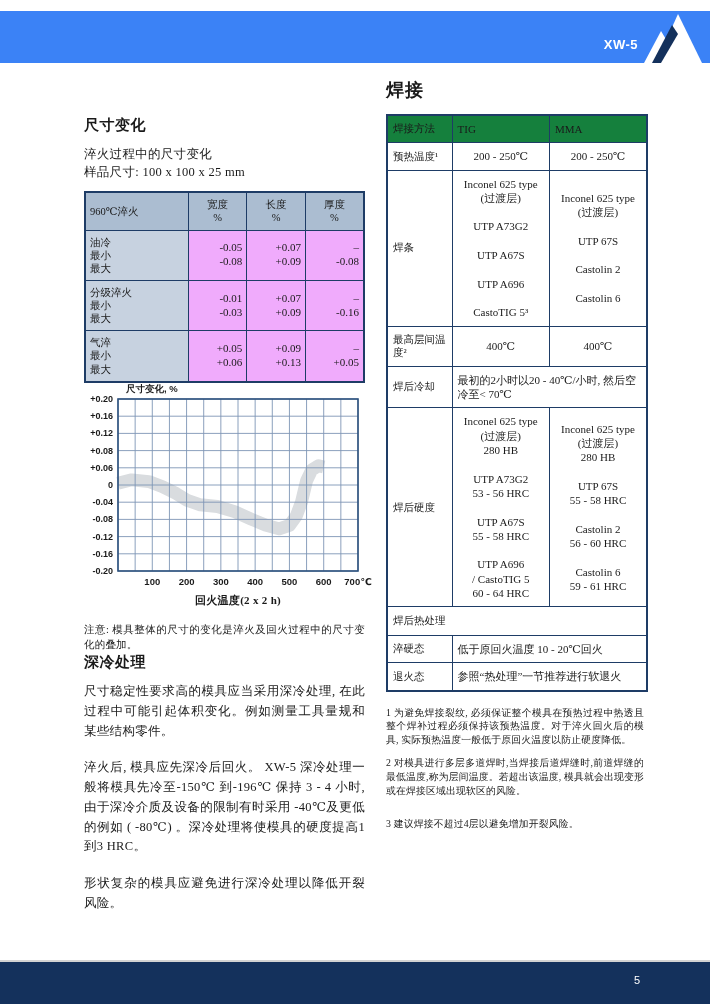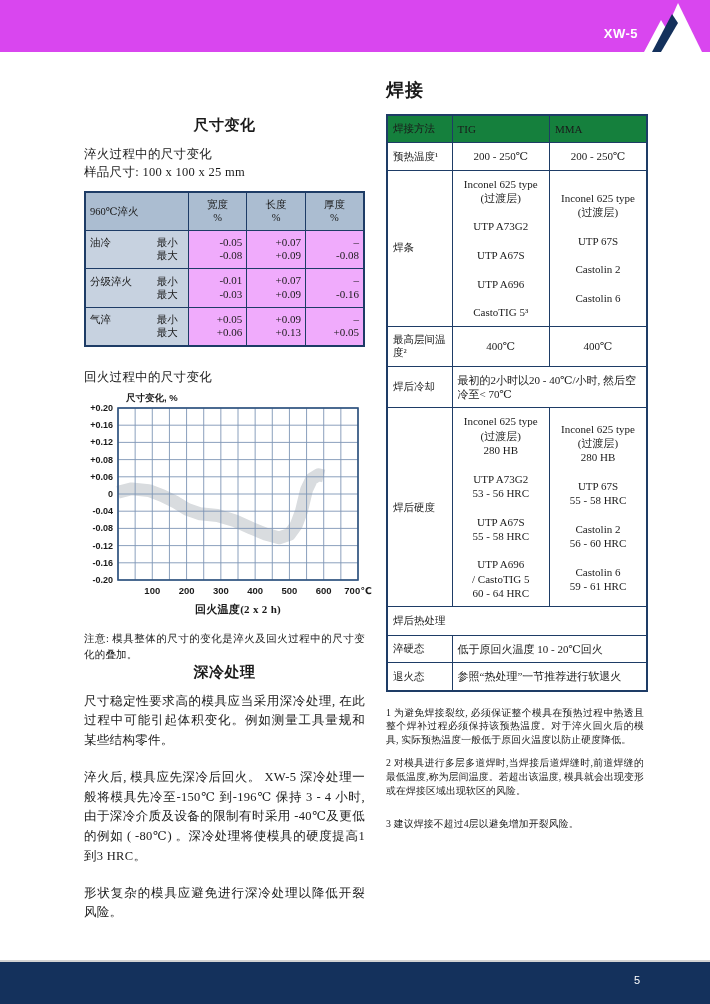--- a/index.html
+++ b/index.html
@@ -1,41 +1,41 @@
 <!DOCTYPE html>
 <html><head>
 <meta charset="utf-8">
 <style>
   html,body{margin:0;padding:0;background:#e8e8e8;}
   .page{position:relative;width:710px;height:1004px;background:#ffffff;overflow:hidden;
         font-family:"Liberation Serif","DejaVu Serif",serif;color:#1a1a1a;margin:0 auto;}
   
-  .topbar{position:absolute;top:0;left:0;width:710px;height:52px;background:#d946ef;}
+  .topbar{position:absolute;top:11px;left:0;width:710px;height:52px;background:#3b82f6;}
   .brand{position:absolute;right:72px;top:26px;color:#fff;font-family:"Liberation Sans","DejaVu Sans",sans-serif;
          font-weight:bold;font-size:13px;letter-spacing:.5px;}
   .logo{position:absolute;right:0;top:0;}
   .bottombar{position:absolute;bottom:0;left:0;width:710px;height:42px;background:#14315c;border-top:2px solid #d2d2d2;}
   .pagenum{position:absolute;right:70px;top:12px;color:#fff;font-family:"Liberation Sans","DejaVu Sans",sans-serif;font-size:11px;}
   
   .content{position:absolute;top:52px;left:0;width:710px;display:flex;padding:26px 62px 0 84px;box-sizing:border-box;gap:21px;}
   .col-left{width:281px;flex:none;padding-top:38px;}
   .col-right{width:258px;flex:none;}
-  h2.sec{font-family:Liberation Serif, serif;font-size:15px;font-weight:bold;margin:0 0 10px 0;letter-spacing:.5px;text-align:center;}
+  h2.sec{font-family:Liberation Serif, serif;font-size:15px;font-weight:bold;margin:0 0 10px 0;letter-spacing:.5px;}
   h1.sec{font-size:18px;font-weight:bold;margin:0 0 12px 0;letter-spacing:1px;}
   .sub{font-size:12.5px;line-height:1.45;margin:0;letter-spacing:.3px;}
   .body{font-size:12.5px;line-height:1.58;margin:0 0 17px 0;text-align:justify;letter-spacing:.3px;}
   
   table{border-collapse:collapse;padding-left:28px;}
   .qtable{width:281px;margin-top:10px;table-layout:fixed;border:2px solid #1e3c66;}
   .qtable th,.qtable td{border:1.5px solid #1e3c66;font-weight:normal;font-size:10.5px;line-height:1.25;padding:5px 4px;vertical-align:middle;}
   .qtable .shade{background:#c7d2e0;}
   .qtable .hshade{background:#abbdd1;}
   .qtable .num{background:#f0abfc;text-align:right;font-size:11px;white-space:pre-line;}
   .qtable .chead{text-align:center;white-space:pre-line;}
-  .labcell{display:flex;justify-content:space-between;padding-right:6px;}
+  .labcell{display:flex;justify-content:space-between;padding-right:6px;flex-direction:column;}
   .minmax{white-space:pre-line;text-align:left;}
   .corner{text-align:left;}
   
   .chart-title{font-size:12.5px;margin:22px 0 6px 0;letter-spacing:.3px;}
   .chart svg{overflow:visible;display:block;}
   .chart svg text{font-family:"Liberation Sans","DejaVu Sans",sans-serif;}
   .xaxis-label{width:240px;margin:2px 0 0 34px;text-align:center;font-size:11px;font-weight:bold;letter-spacing:.3px;}
   .note{font-size:10.5px;line-height:1.5;margin:14px 0 0 0;text-align:justify;letter-spacing:.2px;}
   .gap-sec{margin-top:26px;}
   
@@ -132,21 +132,20 @@
           <td class="num">+0.05
 +0.06</td>
           <td class="num">+0.09
 +0.13</td>
           <td class="num">–
 +0.05</td>
         </tr>
       </tbody>
         </table>
 
-      <p class="chart-title">回火过程中的尺寸变化</p>
       <div class="chart" id="chart">
           <svg width="282" height="208">
             <polyline points="34,100.28 47.714285714285715,96.83999999999999 64.85714285714286,98.56 78.57142857142857,103.72 92.28571428571428,110.6 102.57142857142857,117.05 116.28571428571429,121.78 133.42857142857144,123.5 150.57142857142856,128.66000000000003 167.71428571428572,136.4 181.42857142857144,141.99 195.14285714285714,145.85999999999999 205.42857142857144,142.42000000000002 212.28571428571428,132.96 217.42857142857142,119.2 222.57142857142856,97.7 227.71428571428572,86.95 234.57142857142858,82.65 239.7142857142857,83.94" fill="none" stroke="#d9dcdf" stroke-width="12.9" stroke-linejoin="round"></polyline>
             <line x1="34" y1="16" x2="34" y2="188" stroke="#7e95b6" stroke-width="0.9"></line>
             <line x1="51.14285714285714" y1="16" x2="51.14285714285714" y2="188" stroke="#7e95b6" stroke-width="0.9"></line>
             <line x1="68.28571428571428" y1="16" x2="68.28571428571428" y2="188" stroke="#7e95b6" stroke-width="0.9"></line>
             <line x1="85.42857142857142" y1="16" x2="85.42857142857142" y2="188" stroke="#7e95b6" stroke-width="0.9"></line>
             <line x1="102.57142857142857" y1="16" x2="102.57142857142857" y2="188" stroke="#7e95b6" stroke-width="0.9"></line>
             <line x1="119.71428571428572" y1="16" x2="119.71428571428572" y2="188" stroke="#7e95b6" stroke-width="0.9"></line>
             <line x1="136.85714285714283" y1="16" x2="136.85714285714283" y2="188" stroke="#7e95b6" stroke-width="0.9"></line>

